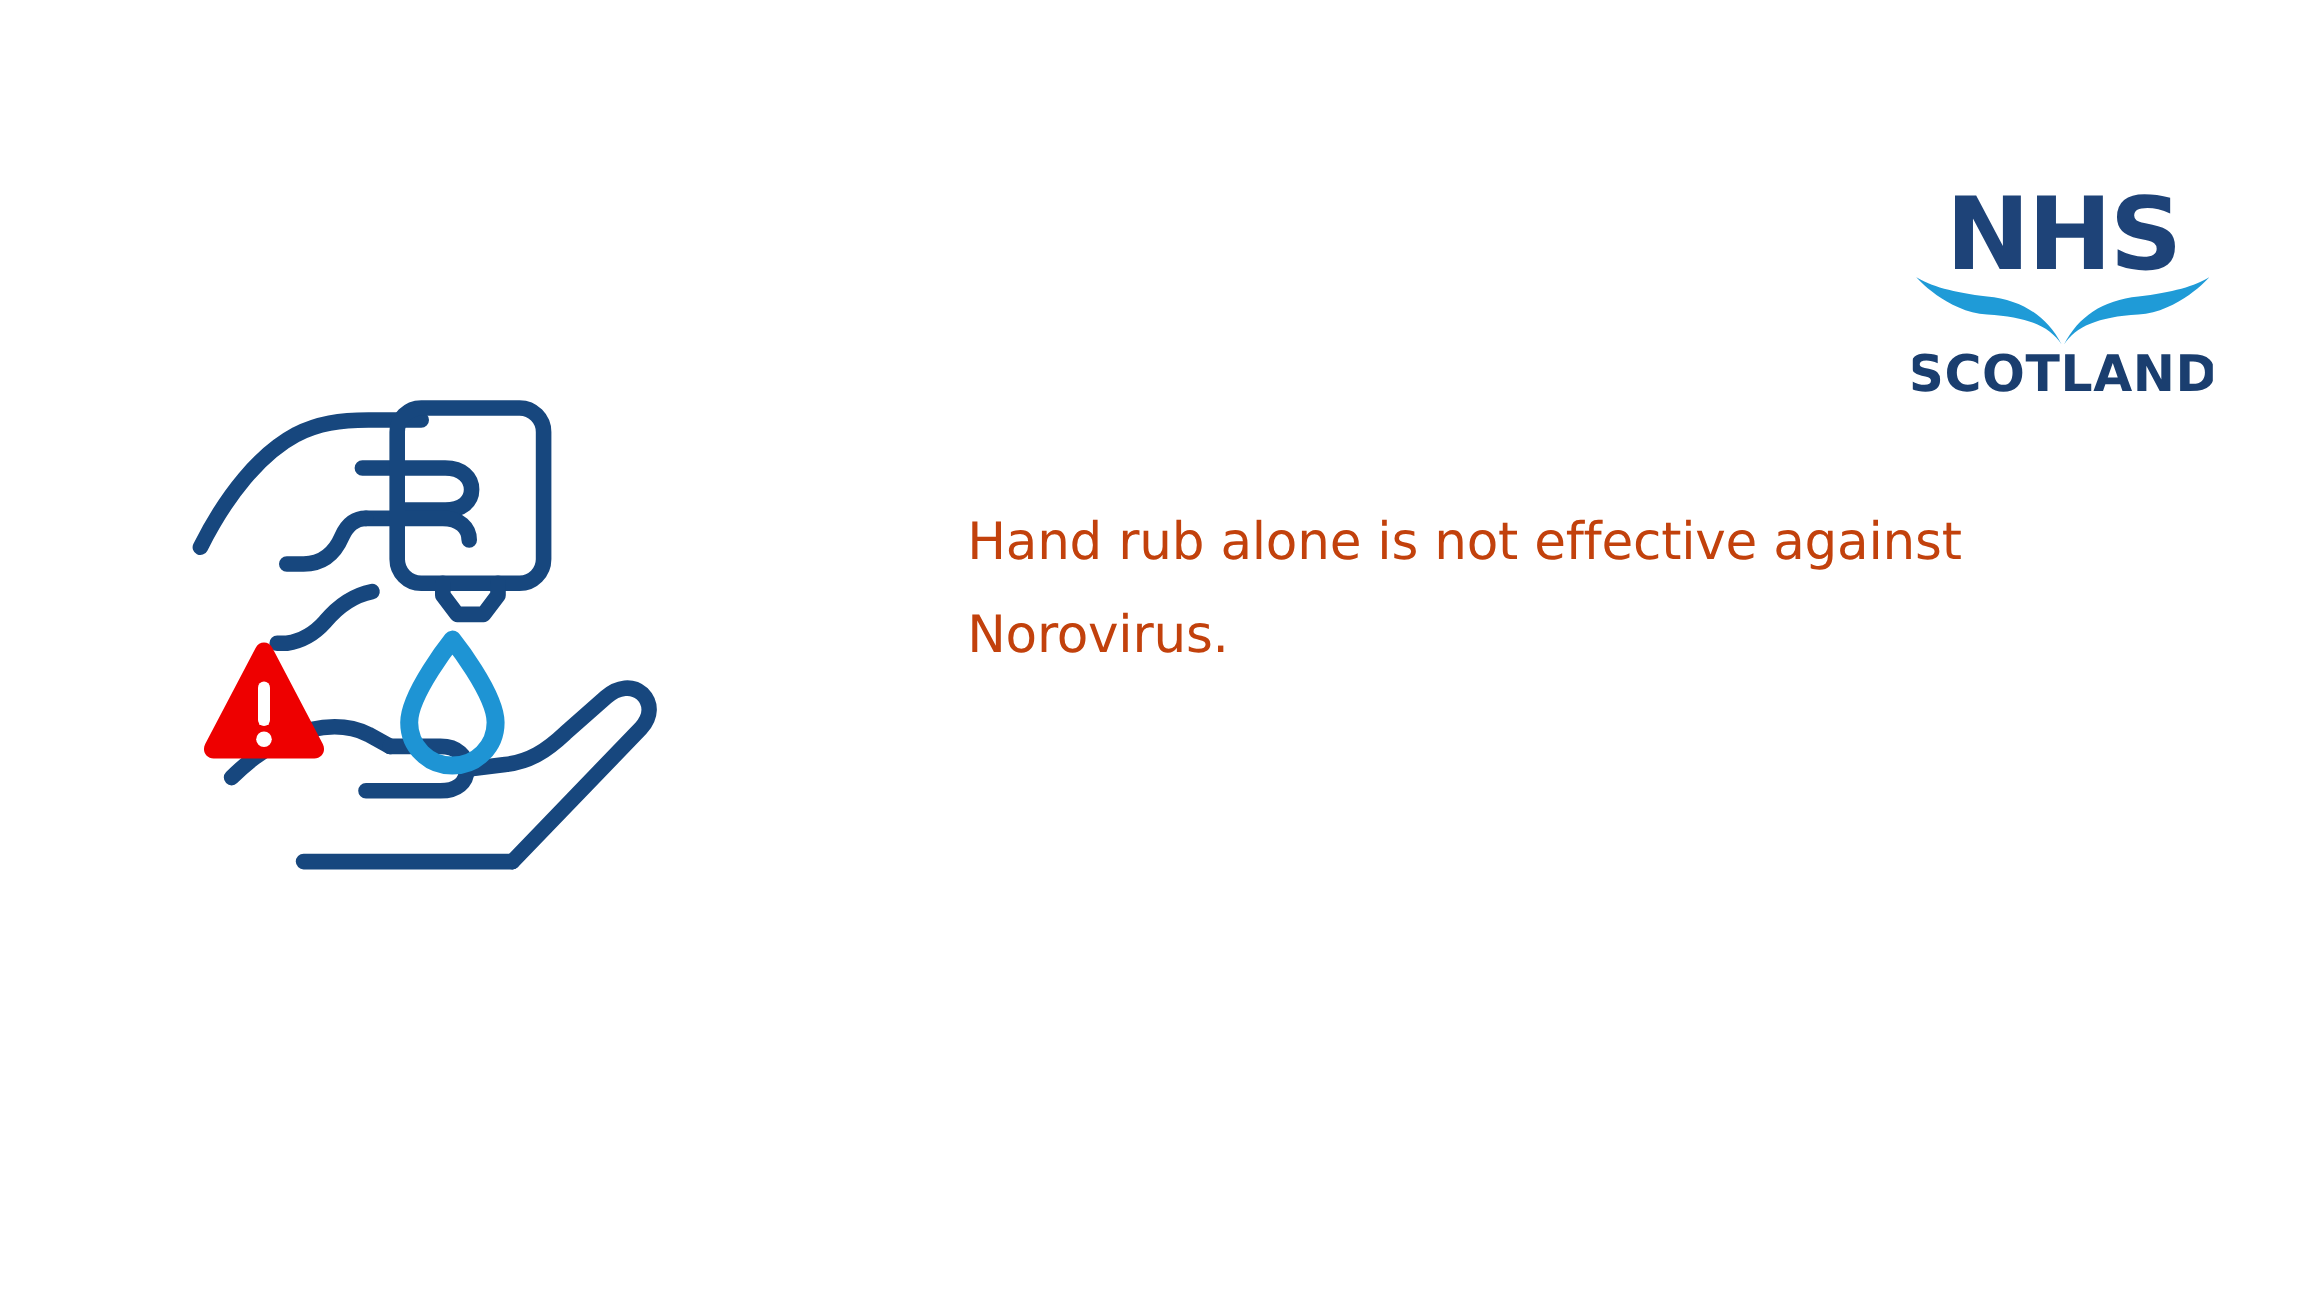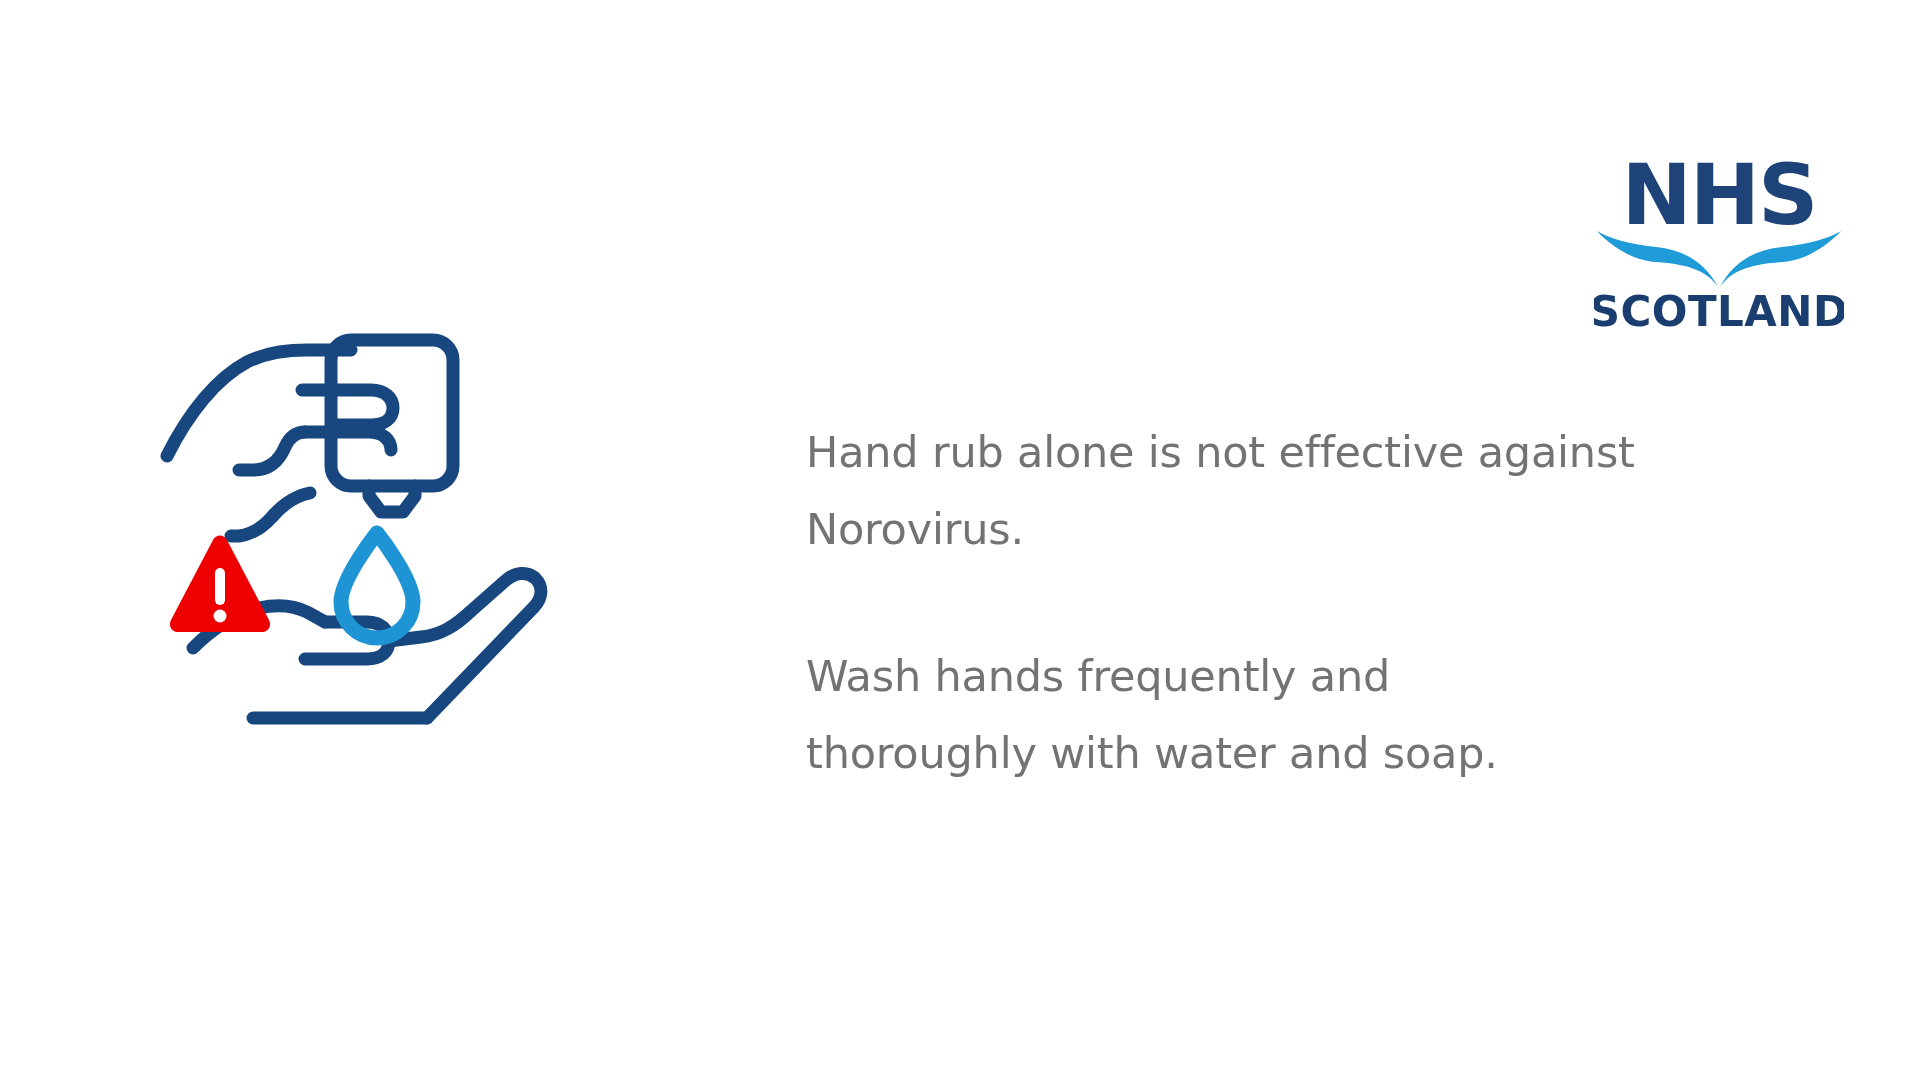--- a/index.html
+++ b/index.html
@@ -54,21 +54,21 @@
     left: 806px;
     top: 374px;
     width: 1000px;
   }
   .message-para {
     margin: 0;
     font-family: "DejaVu Sans", "Liberation Sans", sans-serif;
     font-size: 43px;
     line-height: 77px;
     font-weight: 400;
-    color: #737373;
+    color: #c2410c;
     letter-spacing: -0.2px;
     white-space: pre-line;
   }
   .para-gap {
     height: 70px;
   }
 </style>
 </head>
 <body>
 
@@ -155,17 +155,15 @@
         <rect x="60" y="240" width="10" height="37" rx="5" fill="#FFFFFF"></rect>
         <circle cx="65" cy="288" r="6.5" fill="#FFFFFF"></circle>
       </g>
     </svg>
   </div>
 
   <div id="message-block">
     <p class="message-para">Hand rub alone is not effective against
 Norovirus.</p>
     <div class="para-gap"></div>
-    <p class="message-para">Wash hands frequently and
-thoroughly with water and soap.</p>
   </div>
 
 </div>
 
 </body></html>

